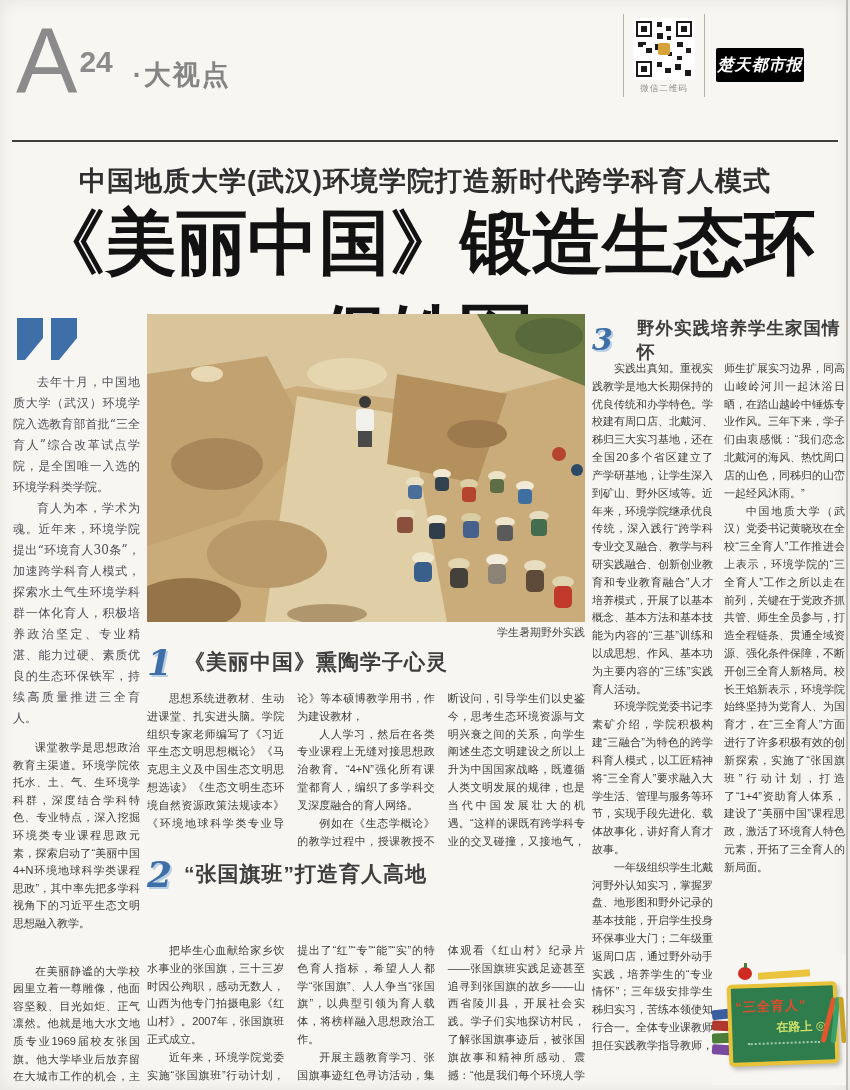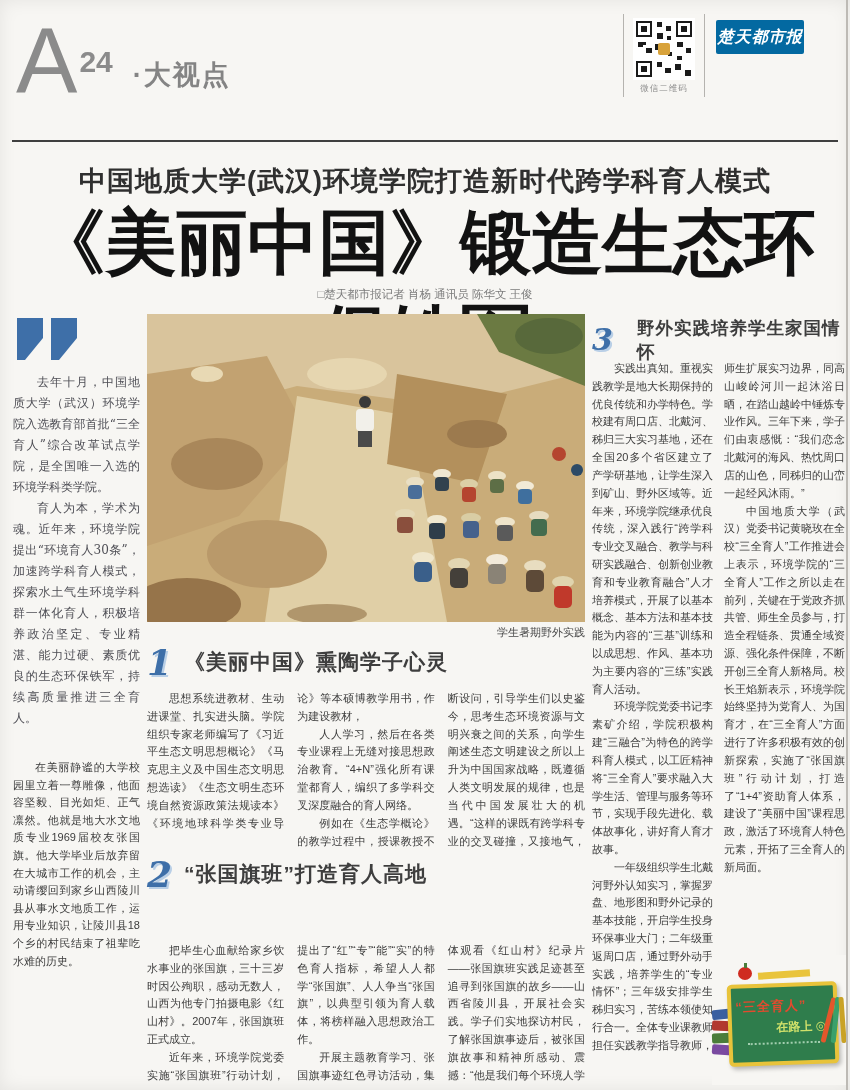--- a/index.html
+++ b/index.html
@@ -9,21 +9,21 @@
   
   .brand{position:absolute;left:16px;top:24px;display:flex;align-items:flex-end;color:#7e7e7e;}
   .brand .A{font-size:92px;line-height:.82;font-weight:400;color:#8b8b8b;}
   .brand .num{font-size:30px;font-weight:700;margin:0 10px 20px 2px;color:#8b8b8b;}
   .brand .sec-title{font-size:58px;line-height:.95;font-weight:700;color:#767676;letter-spacing:2px;}
   .brand .dot-sub{font-size:27px;font-weight:700;color:#848484;margin:0 0 6px 10px;letter-spacing:2px;}
   .qr-wrap{position:absolute;left:623px;top:14px;width:74px;text-align:center;
            border-left:1px solid #b5b3af;border-right:1px solid #b5b3af;padding:4px 3px 2px;}
   .qr-wrap svg{display:block;margin:0 auto;background:#fff;}
   .qr-caption{font-size:8.5px;color:#8a8a8a;margin-top:3px;letter-spacing:1px;font-family:Liberation Serif, serif;}
-  .masthead{position:absolute;left:716px;top:20px;width:88px;height:34px;background:#0369a1;
+  .masthead{position:absolute;left:716px;top:48px;width:88px;height:34px;background:#000000;
             color:#fff;display:flex;align-items:center;justify-content:center;
             font-family:"DejaVu Serif","Liberation Serif",serif;font-style:italic;font-weight:700;
             font-size:16px;letter-spacing:1px;border-radius:2px;}
   .mast-lines{position:absolute;left:700px;top:76px;width:145px;text-align:right;
               font-size:9px;line-height:13px;color:#8f8d8a;}
   .header-rule{position:absolute;left:12px;right:12px;top:140px;border-top:2px solid #3f3f3f;}
   
   .kicker{position:absolute;left:0;top:163px;width:100%;text-align:center;font-size:27px;
           font-weight:700;color:#2f2f2f;letter-spacing:1px;}
   .main-title{position:absolute;left:0;top:196px;width:100%;text-align:center;font-size:71px;
@@ -124,32 +124,32 @@
     </svg>
     <div class="qr-caption">微信二维码</div>
   </div>
 
   <div class="masthead">楚天都市报</div>
 
   <div class="header-rule"></div>
 
   <div class="kicker">中国地质大学(武汉)环境学院打造新时代跨学科育人模式</div>
   <div class="main-title">《美丽中国》锻造生态环保铁军</div>
-  <div class="byline">□楚天都市报记者 肖杨 通讯员 陈华文 王俊</div>
 
   <div class="left-col">
     <svg class="quote-icon" width="66" height="46" viewBox="0 0 66 46">
       <path d="M2 2 H28 V22 L10 44 H2 Z" fill="#3e6fa8"></path>
       <path d="M36 2 H62 V22 L44 44 H36 Z" fill="#3e6fa8"></path>
     </svg>
     <div class="quote-text">
       <p>去年十月，中国地质大学（武汉）环境学院入选教育部首批“三全育人”综合改革试点学院，是全国唯一入选的环境学科类学院。</p>
       <p>育人为本，学术为魂。近年来，环境学院提出“环境育人30条”，加速跨学科育人模式，探索水土气生环境学科群一体化育人，积极培养政治坚定、专业精湛、能力过硬、素质优良的生态环保铁军，持续高质量推进三全育人。</p>
     </div>
     <div class="left-body">
+      <p>课堂教学是思想政治教育主渠道。环境学院依托水、土、气、生环境学科群，深度结合学科特色、专业特点，深入挖掘环境类专业课程思政元素，探索启动了“美丽中国4+N环境地球科学类课程思政”，其中率先把多学科视角下的习近平生态文明思想融入教学。</p>
       <p class="gap">在美丽静谧的大学校园里立着一尊雕像，他面容坚毅、目光如炬、正气凛然。他就是地大水文地质专业1969届校友张国旗。他大学毕业后放弃留在大城市工作的机会，主动请缨回到家乡山西陵川县从事水文地质工作，运用专业知识，让陵川县18个乡的村民结束了祖辈吃水难的历史。</p>
     </div>
   </div>
 
   <div class="photo-box">
     <svg width="438" height="308" viewBox="0 0 438 308">
       <rect width="438" height="308" fill="#c9ac79"></rect>
       <polygon points="0,0 438,0 438,58 300,92 150,72 0,112" fill="#d9c49c"></polygon>
       <polygon points="330,0 438,0 438,72 352,38" fill="#6b7a42"></polygon>
       <ellipse cx="402" cy="22" rx="34" ry="18" fill="#55663a" opacity="0.85"></ellipse>

